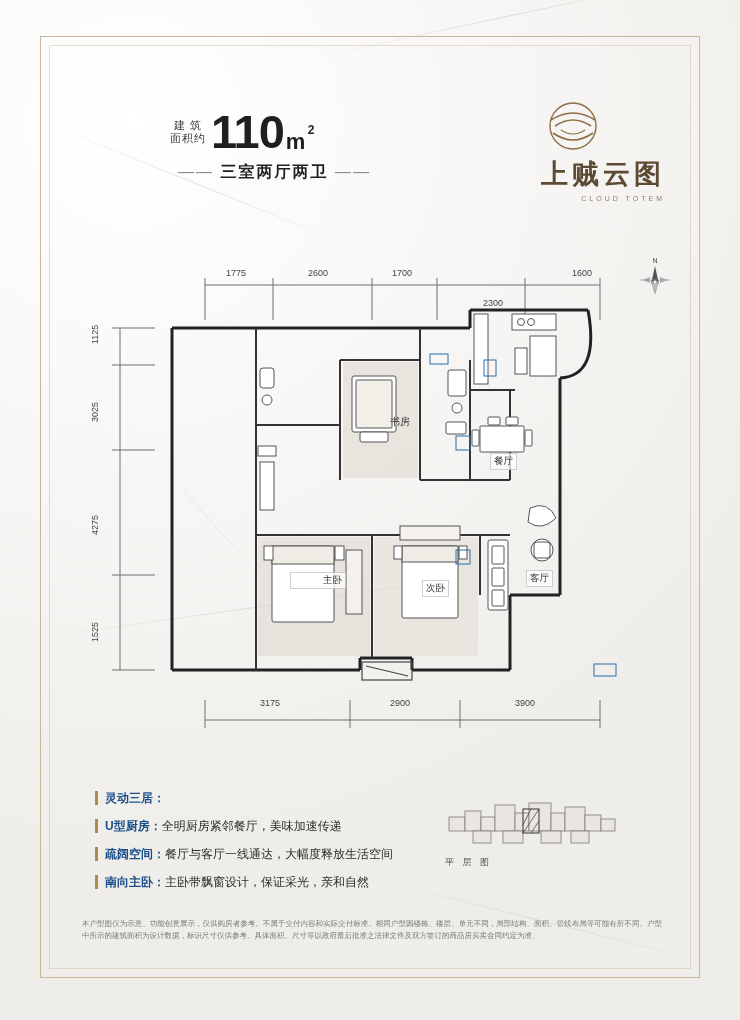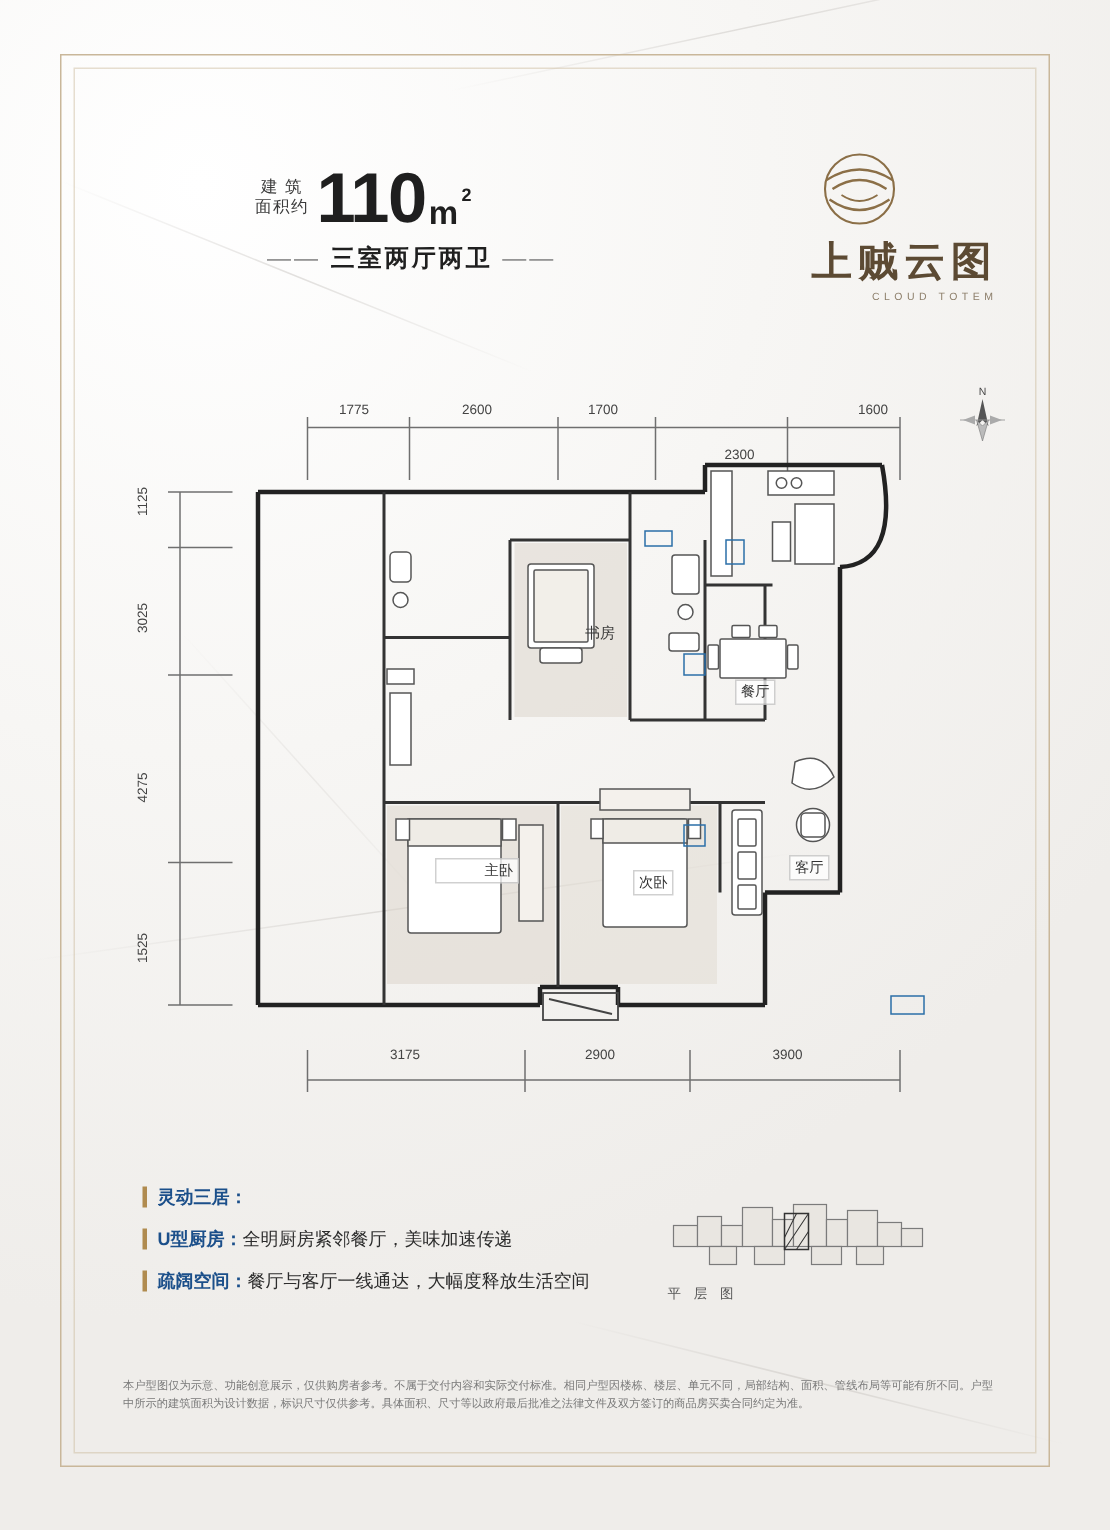--- a/index.html
+++ b/index.html
@@ -295,20 +295,25 @@
   <div class="feat">
     <span class="bar"></span>
     <span class="k">U型厨房：</span>
     <span class="v">全明厨房紧邻餐厅，美味加速传递</span>
   </div>
   <div class="feat">
     <span class="bar"></span>
     <span class="k">疏阔空间：</span>
     <span class="v">餐厅与客厅一线通达，大幅度释放生活空间</span>
   </div>
+  <div class="feat">
+    <span class="bar"></span>
+    <span class="k">南向主卧：</span>
+    <span class="v">主卧带飘窗设计，保证采光，亲和自然</span>
+  </div>
 </div>
 
 <div class="keyplan">
   <div class="kp-svg">
     <svg viewBox="0 0 175 56" width="175" height="56">
       <g stroke="#7b7b7b" stroke-width=".8" fill="#e9e6e1">
         <rect x="4" y="22" width="16" height="14"></rect>
         <rect x="20" y="16" width="16" height="20"></rect>
         <rect x="36" y="22" width="14" height="14"></rect>
         <rect x="50" y="10" width="20" height="26"></rect>

